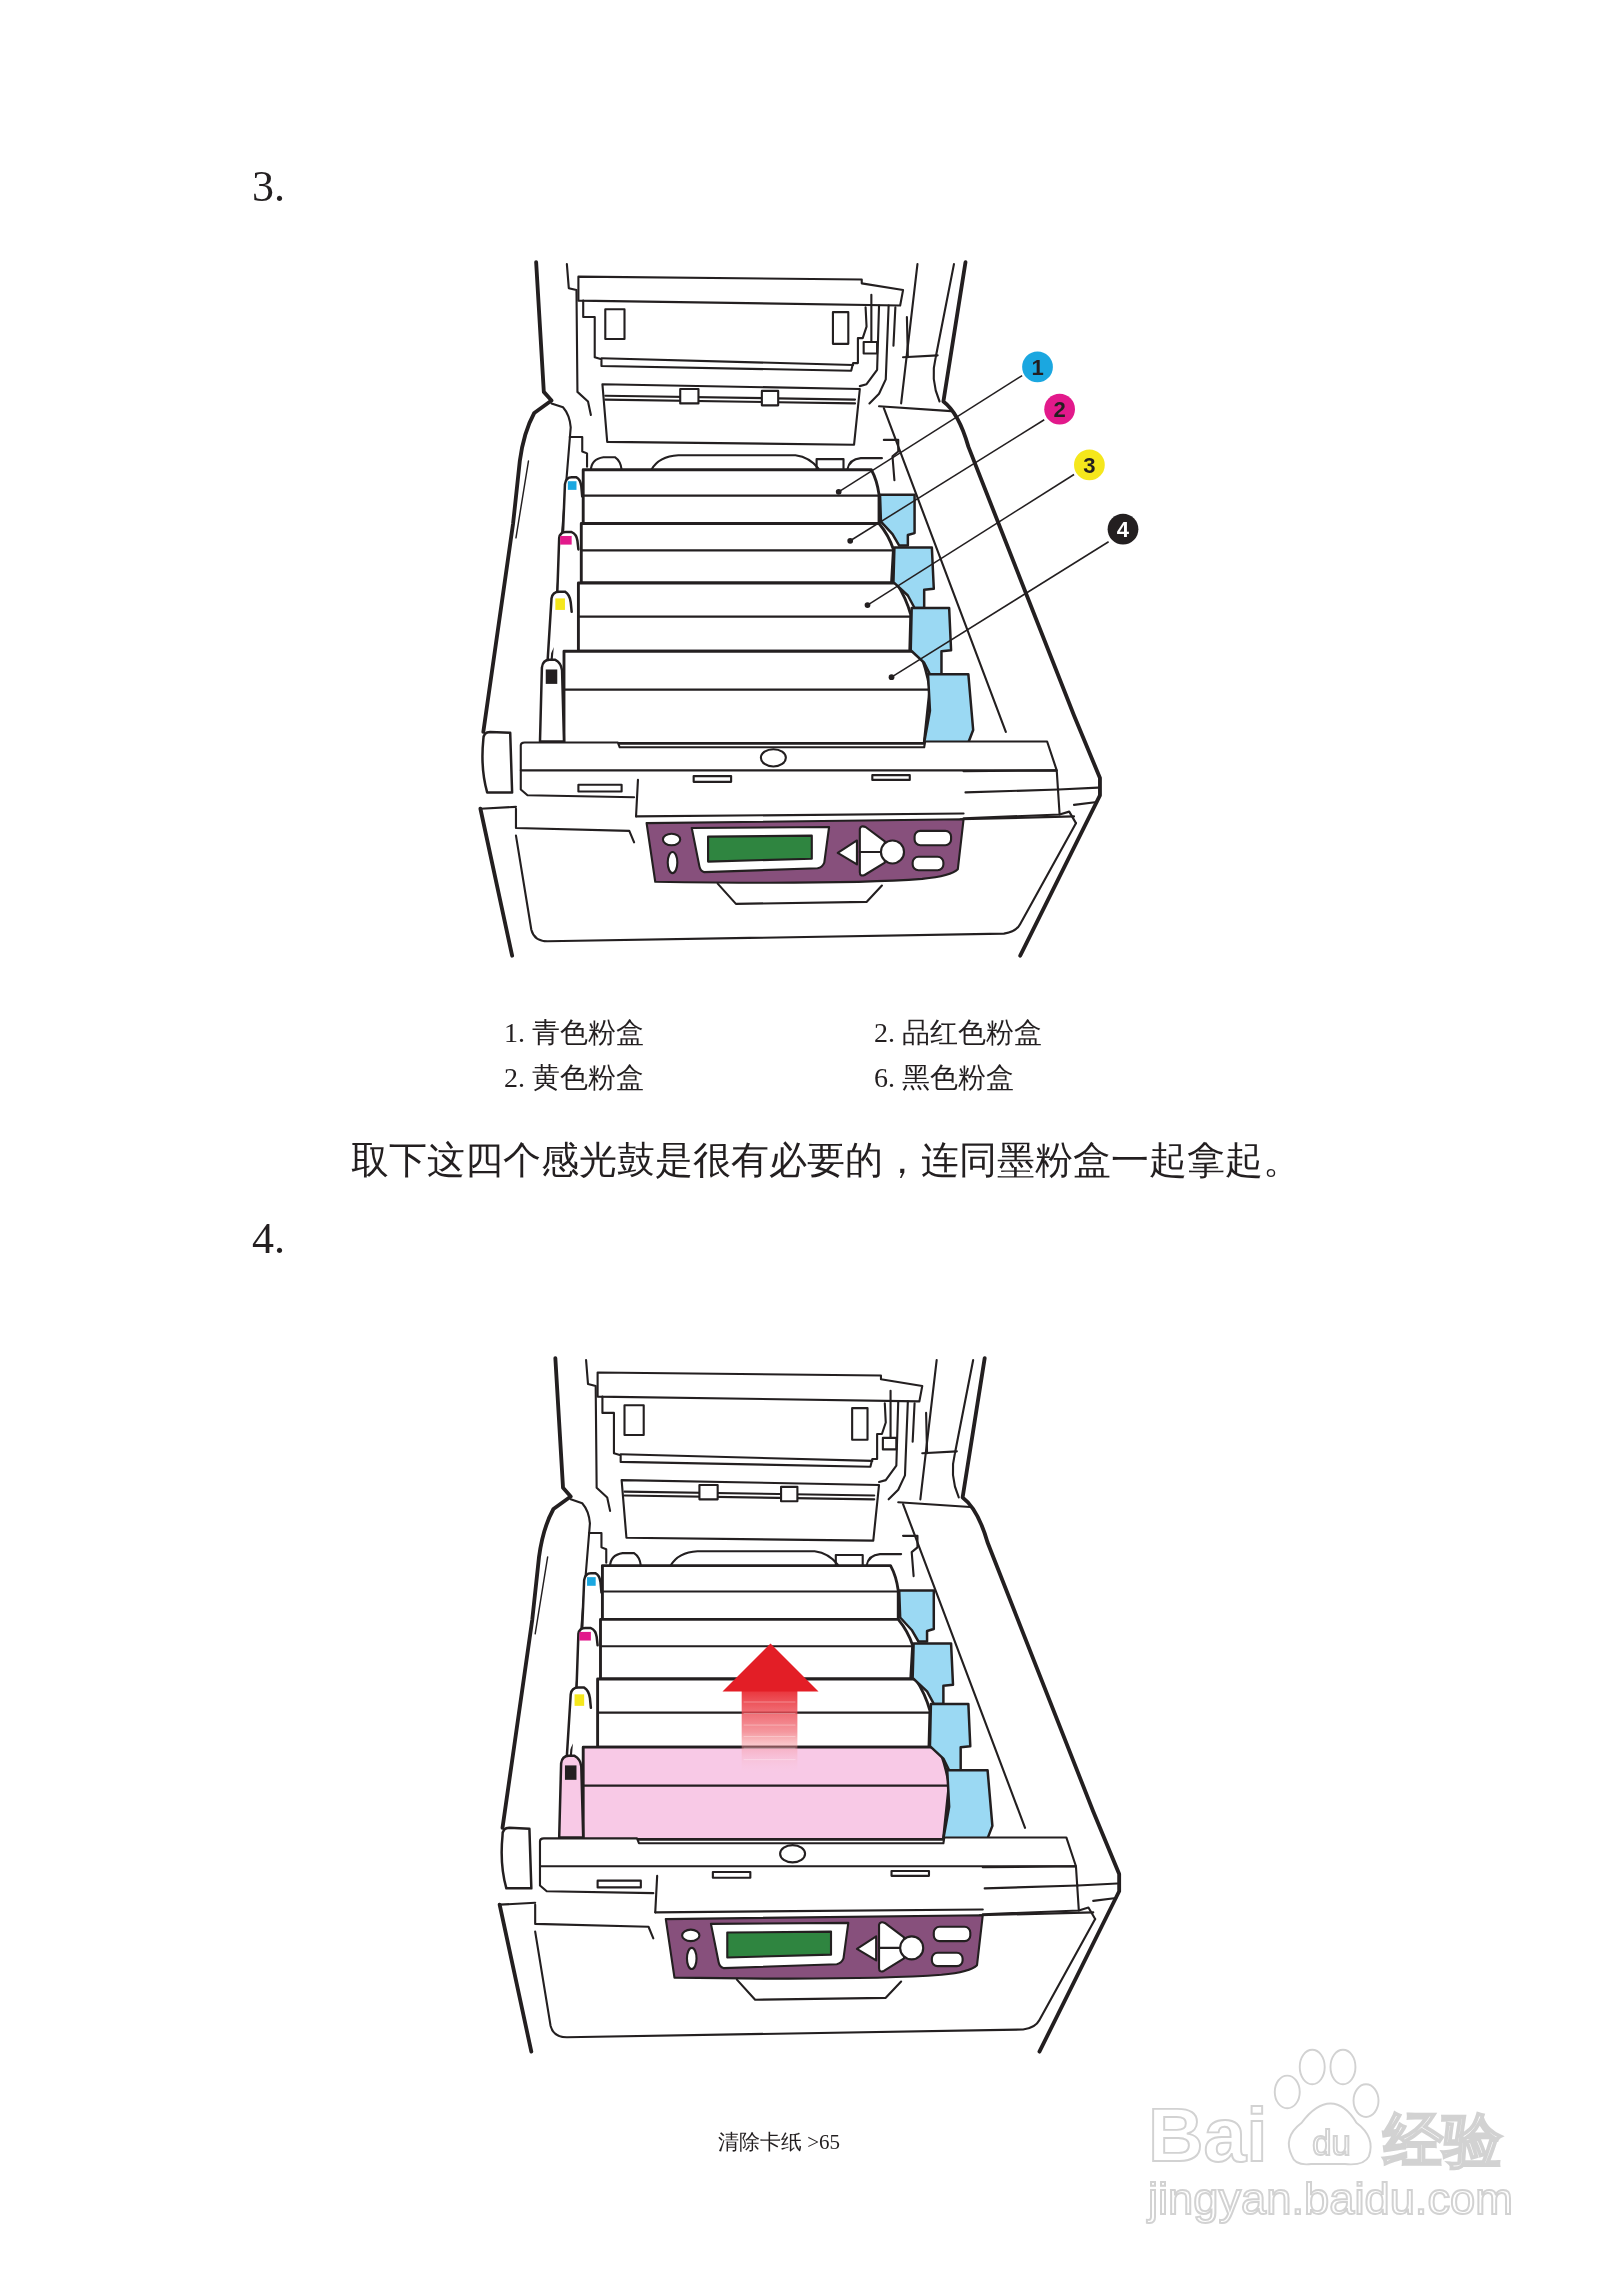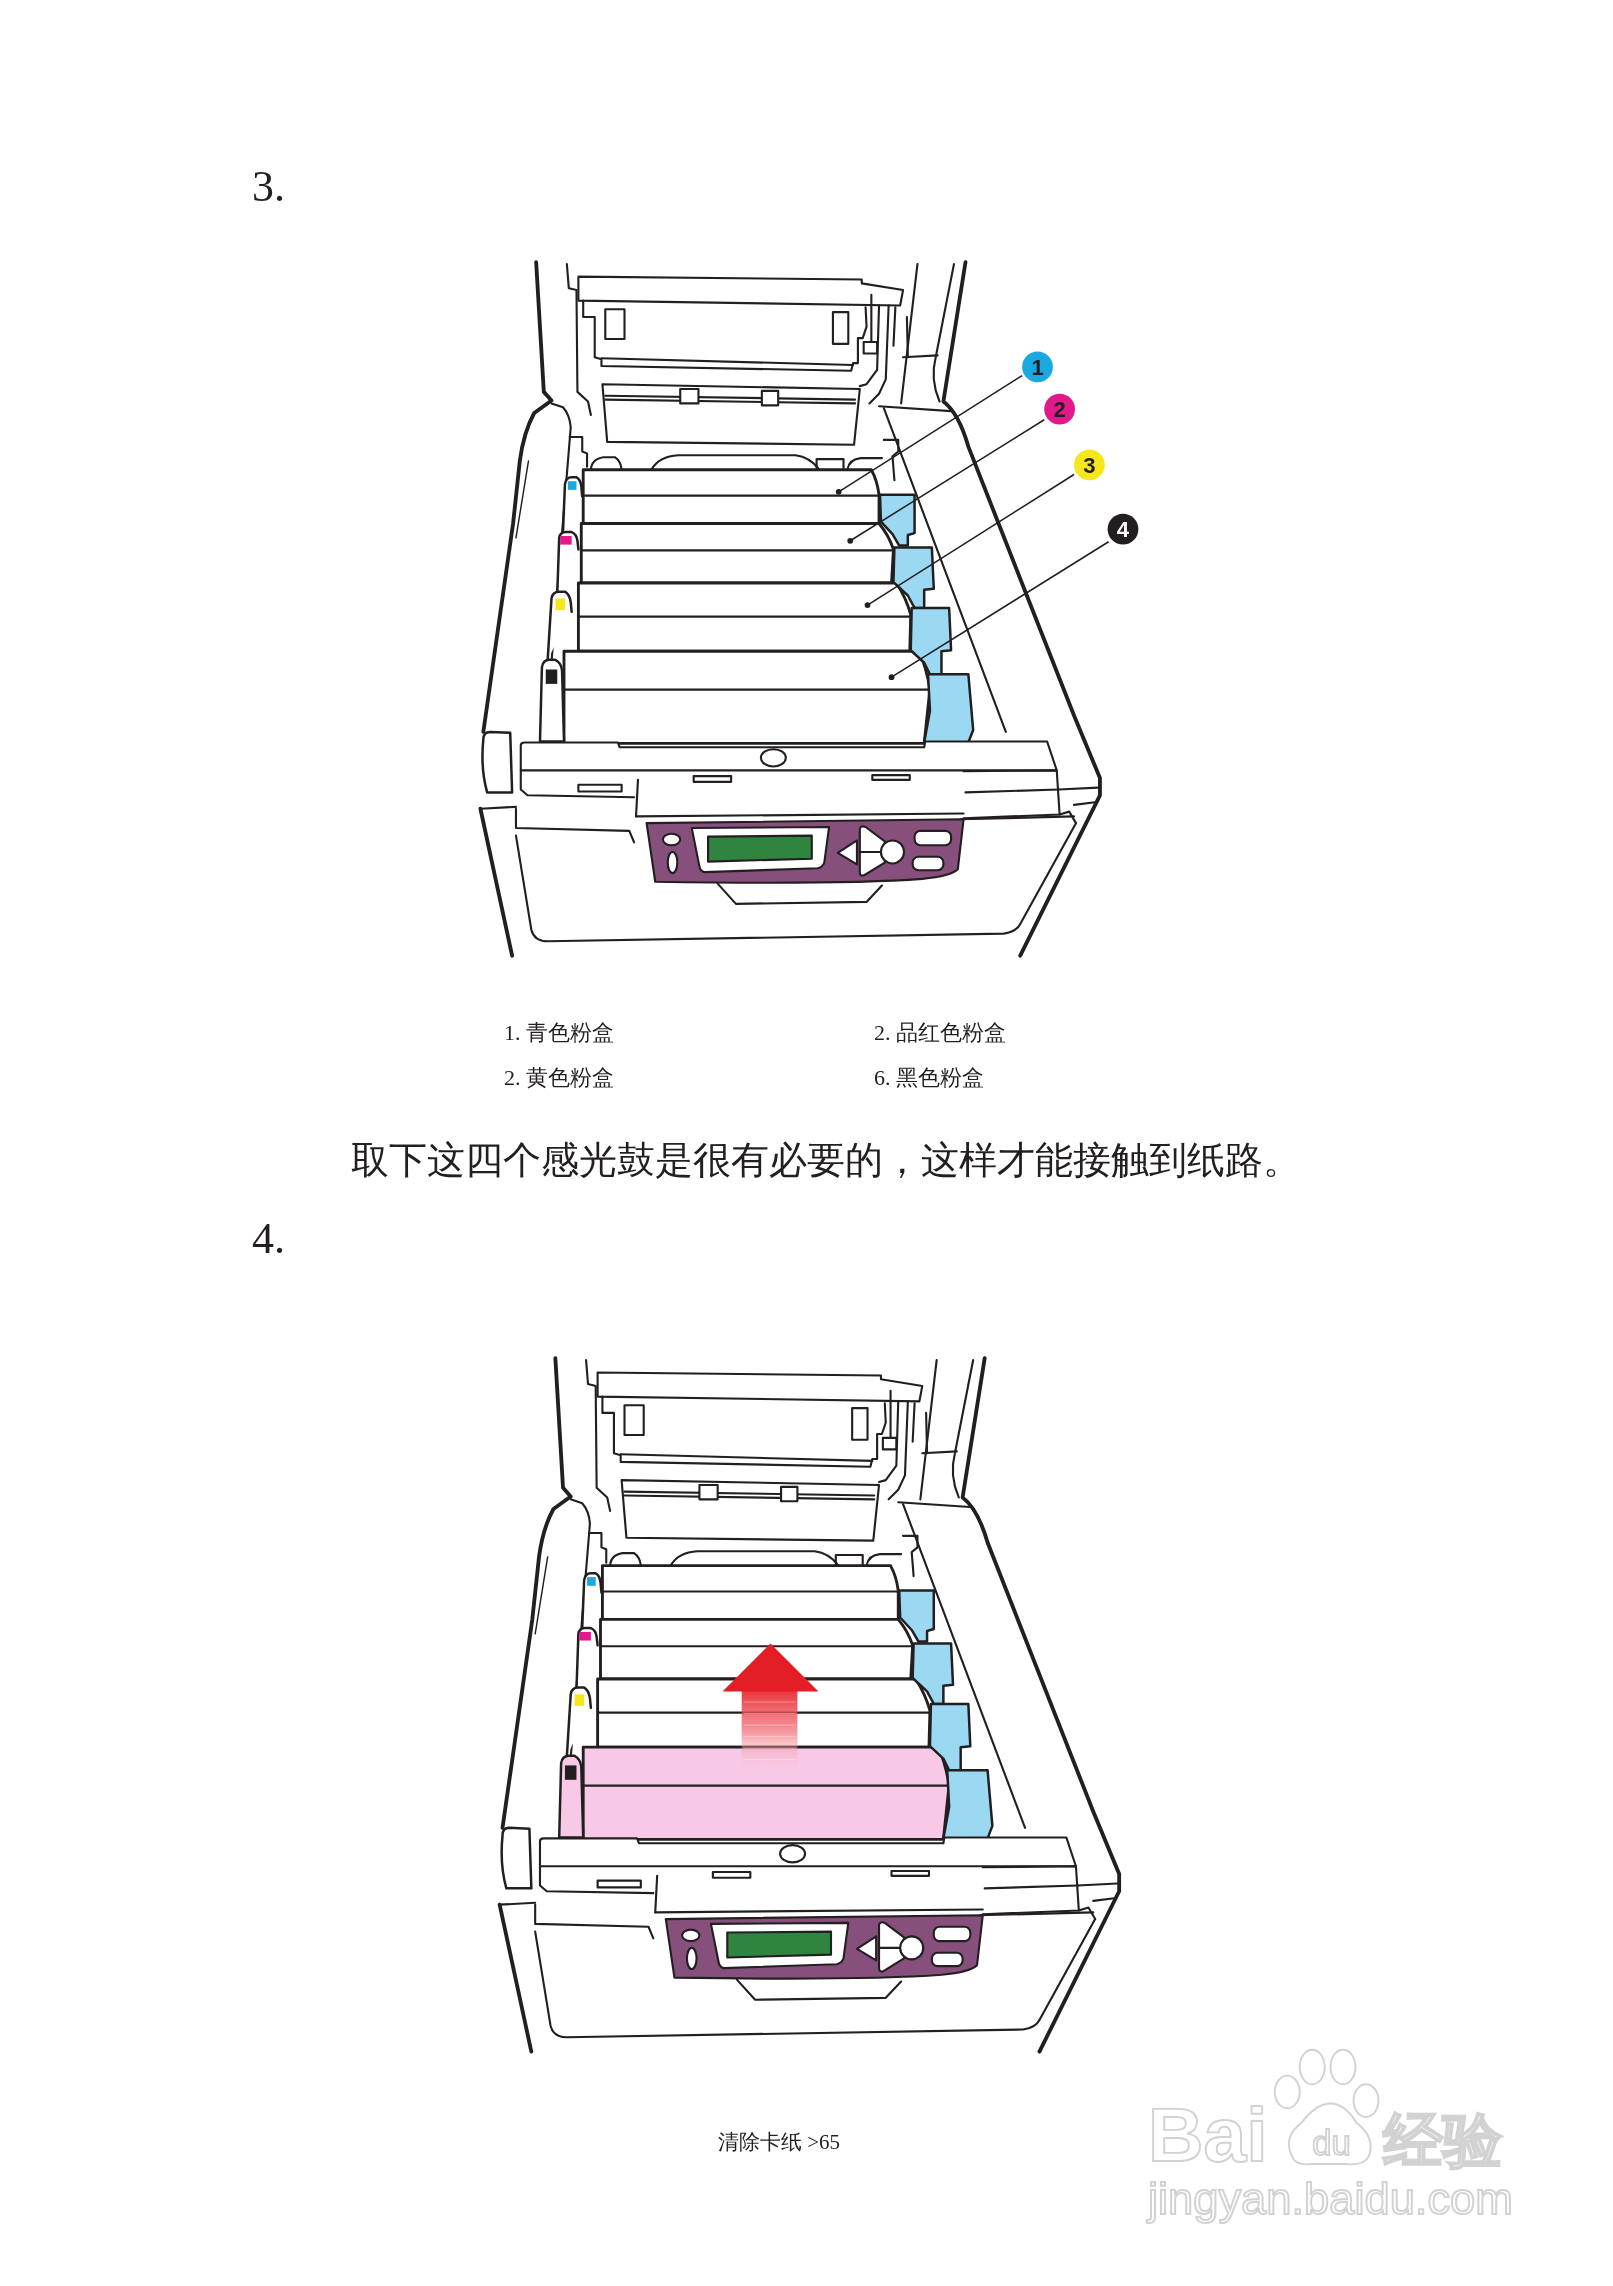--- a/index.html
+++ b/index.html
@@ -9,21 +9,21 @@
     height: 2286px;
     overflow: hidden;
     background: #ffffff;
     font-family: "Liberation Serif", "DejaVu Serif", serif;
     color: #231f20;
   }
   .art { position: absolute; left: 0; top: 0; }
   .txt { position: absolute; white-space: nowrap; }
   .step-num { font-size: 44px; line-height: 50px; }
   .step-text { font-size: 38px; line-height: 48px; }
-  .caption { font-size: 22px; line-height: 37px; }
+  .caption { font-size: 28px; line-height: 37px; }
   .note { font-size: 38px; line-height: 46px; }
   .step4-text {
     font-size: 37px; line-height: 60px; white-space: normal;
     width: 1066px; word-break: break-all;
   }
   .footer { font-size: 21px; line-height: 35px; }
 </style>
 </head>
 <body>
 
@@ -197,19 +197,19 @@
     </g>
   </svg>
 
   <div class="txt step-num" style="left:252px; top:162px;">3.</div>
 
   <div class="txt caption" style="left:504px; top:1014px;">1. 青色粉盒</div>
   <div class="txt caption" style="left:874px; top:1014px;text-align:right;">2. 品红色粉盒</div>
   <div class="txt caption" style="left:504px; top:1059px;">2. 黄色粉盒</div>
   <div class="txt caption" style="left:874px; top:1059px;">6. 黑色粉盒</div>
 
-  <div class="txt note" style="left:351px; top:1137px;">取下这四个感光鼓是很有必要的，这样才能接触到纸路。</div>
+  <div class="txt note" style="left:351px; top:1137px;">取下这四个感光鼓是很有必要的，连同墨粉盒一起拿起。</div>
 
   <div class="txt step-num" style="left:252px; top:1214px;">4.</div>
 
   <div class="txt footer" style="left:718px; top:2125px;">清除卡纸 &gt;65</div>
 </div>
 
 
 </body></html>

